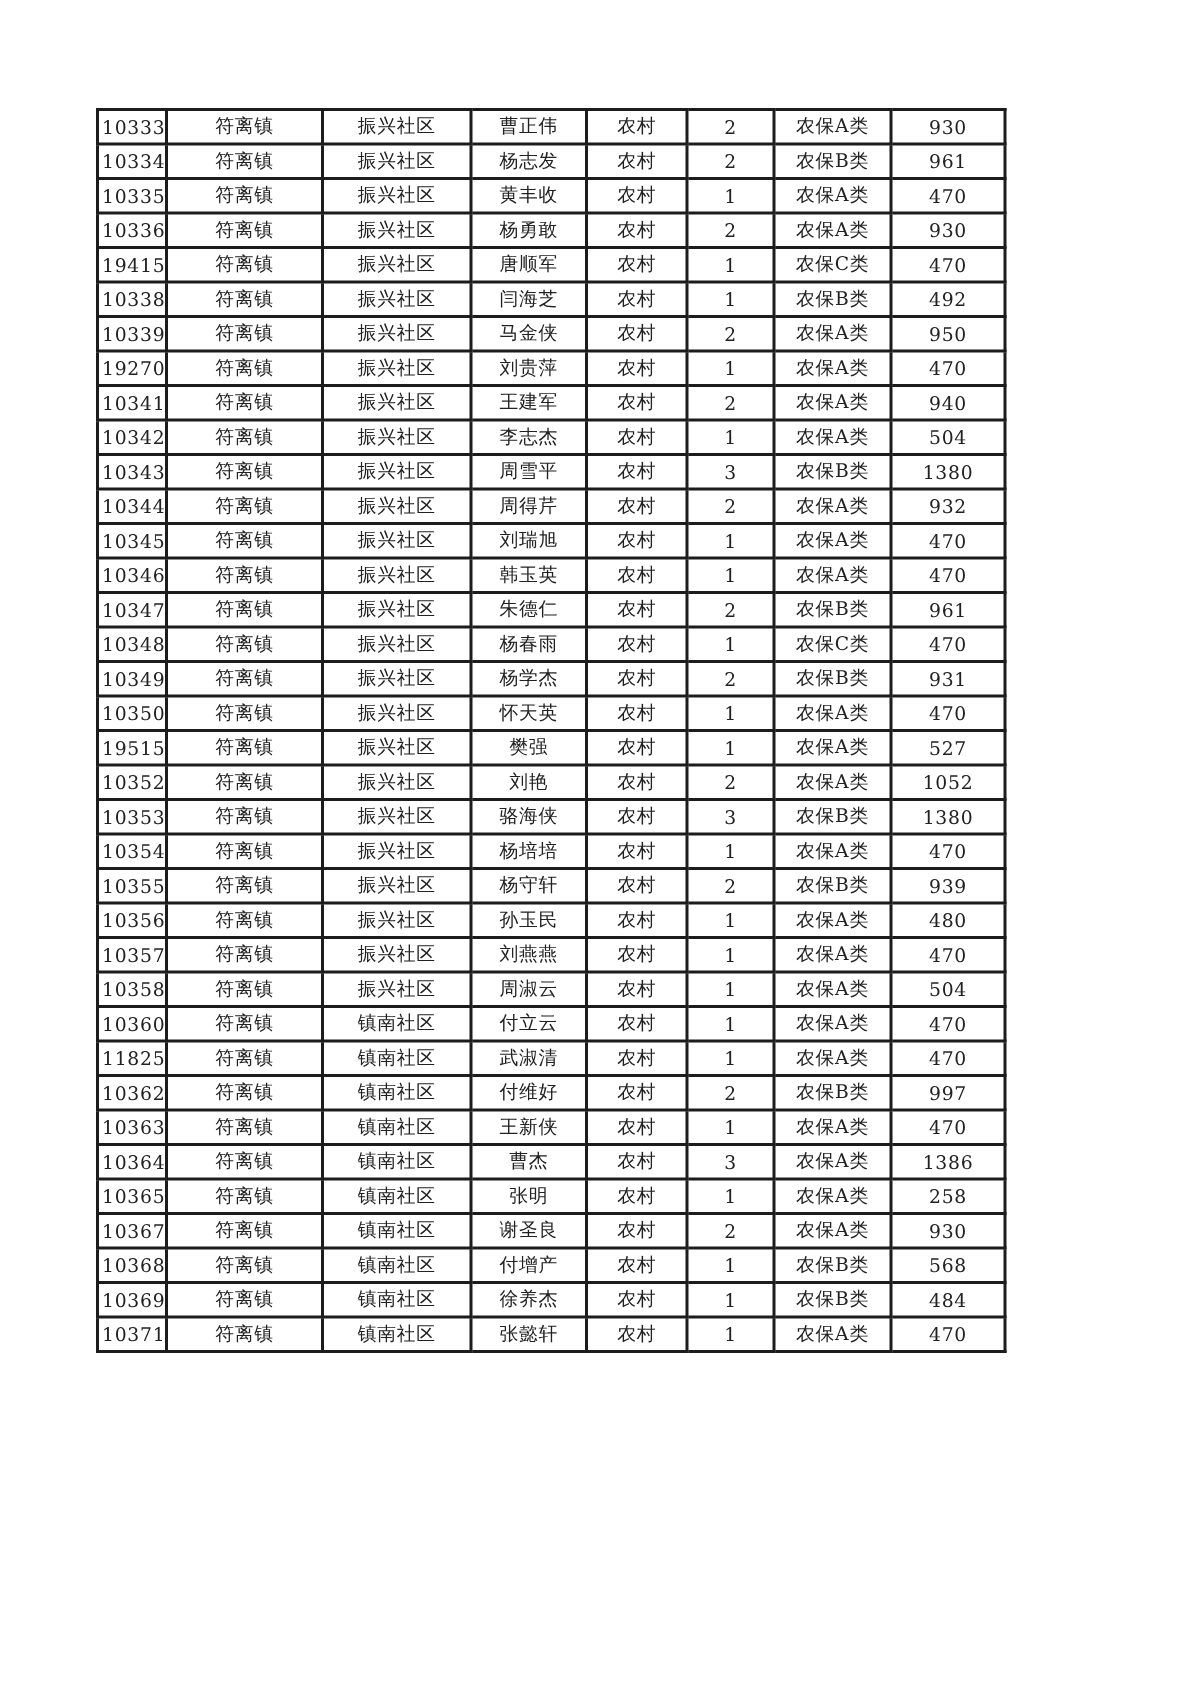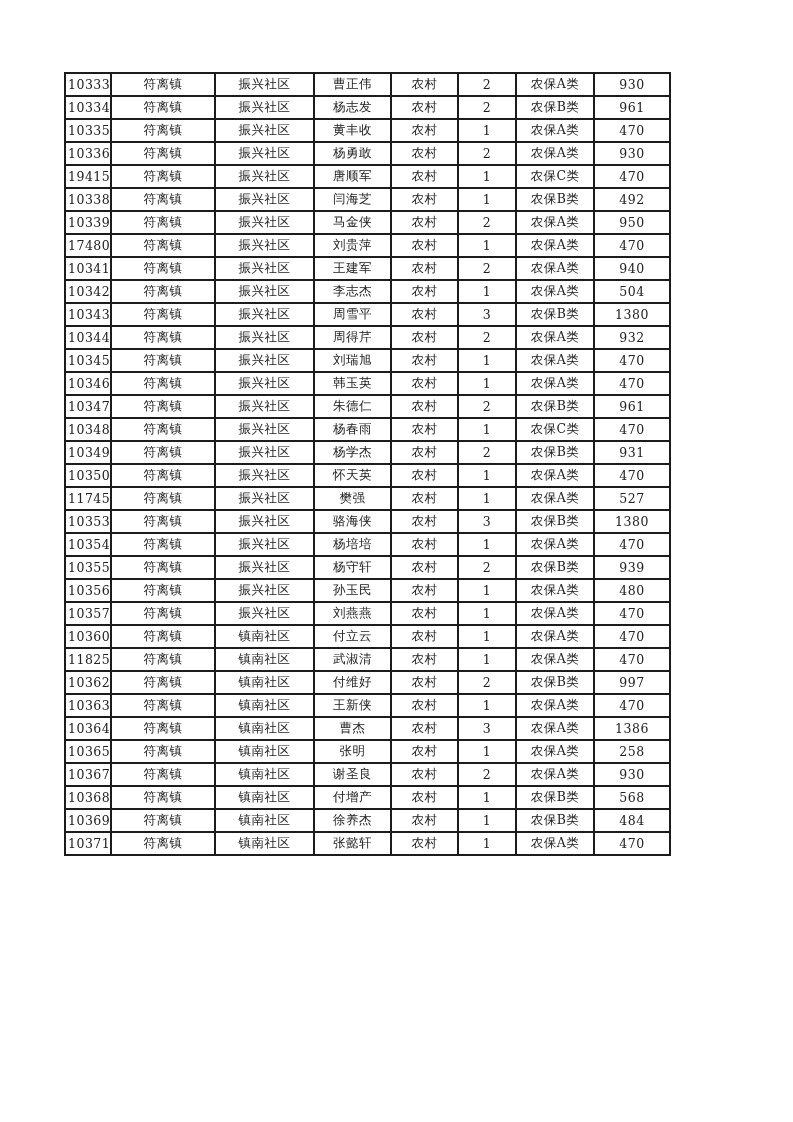--- a/index.html
+++ b/index.html
@@ -127,21 +127,21 @@
     <td class="num">10339</td>
     <td>符离镇</td>
     <td>振兴社区</td>
     <td>马金侠</td>
     <td>农村</td>
     <td class="num">2</td>
     <td>农保A类</td>
     <td class="num">950</td>
   </tr>
         <tr>
-    <td class="num">17480</td>
+    <td class="num">19270</td>
     <td>符离镇</td>
     <td>振兴社区</td>
     <td>刘贵萍</td>
     <td>农村</td>
     <td class="num">1</td>
     <td>农保A类</td>
     <td class="num">470</td>
   </tr>
         <tr>
     <td class="num">10341</td>
@@ -237,30 +237,40 @@
     <td class="num">10350</td>
     <td>符离镇</td>
     <td>振兴社区</td>
     <td>怀天英</td>
     <td>农村</td>
     <td class="num">1</td>
     <td>农保A类</td>
     <td class="num">470</td>
   </tr>
         <tr>
-    <td class="num">11745</td>
+    <td class="num">19515</td>
     <td>符离镇</td>
     <td>振兴社区</td>
     <td>樊强</td>
     <td>农村</td>
     <td class="num">1</td>
     <td>农保A类</td>
     <td class="num">527</td>
   </tr>
         <tr>
+    <td class="num">10352</td>
+    <td>符离镇</td>
+    <td>振兴社区</td>
+    <td>刘艳</td>
+    <td>农村</td>
+    <td class="num">2</td>
+    <td>农保A类</td>
+    <td class="num">1052</td>
+  </tr>
+        <tr>
     <td class="num">10353</td>
     <td>符离镇</td>
     <td>振兴社区</td>
     <td>骆海侠</td>
     <td>农村</td>
     <td class="num">3</td>
     <td>农保B类</td>
     <td class="num">1380</td>
   </tr>
         <tr>
@@ -295,20 +305,30 @@
   </tr>
         <tr>
     <td class="num">10357</td>
     <td>符离镇</td>
     <td>振兴社区</td>
     <td>刘燕燕</td>
     <td>农村</td>
     <td class="num">1</td>
     <td>农保A类</td>
     <td class="num">470</td>
+  </tr>
+        <tr>
+    <td class="num">10358</td>
+    <td>符离镇</td>
+    <td>振兴社区</td>
+    <td>周淑云</td>
+    <td>农村</td>
+    <td class="num">1</td>
+    <td>农保A类</td>
+    <td class="num">504</td>
   </tr>
         <tr>
     <td class="num">10360</td>
     <td>符离镇</td>
     <td>镇南社区</td>
     <td>付立云</td>
     <td>农村</td>
     <td class="num">1</td>
     <td>农保A类</td>
     <td class="num">470</td>

